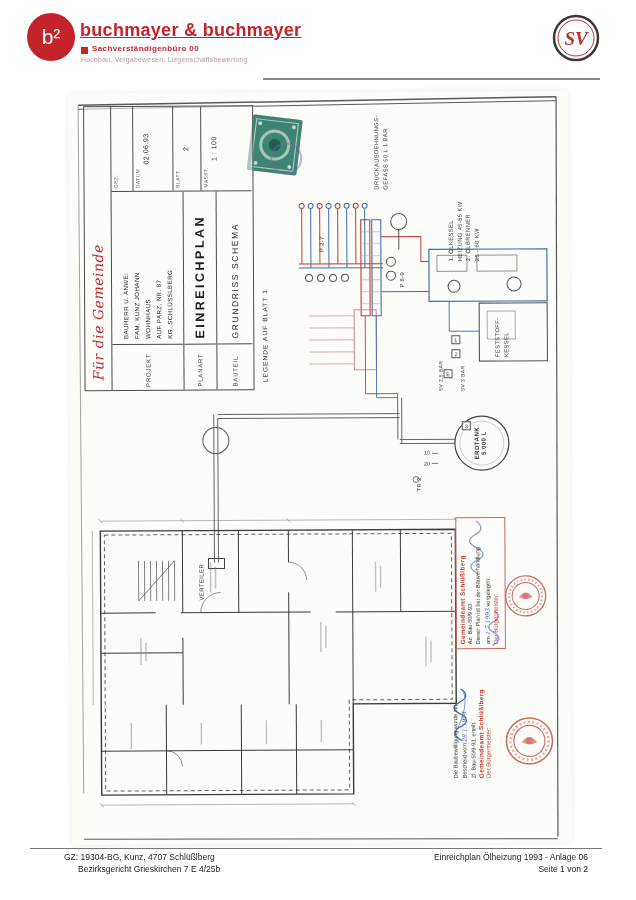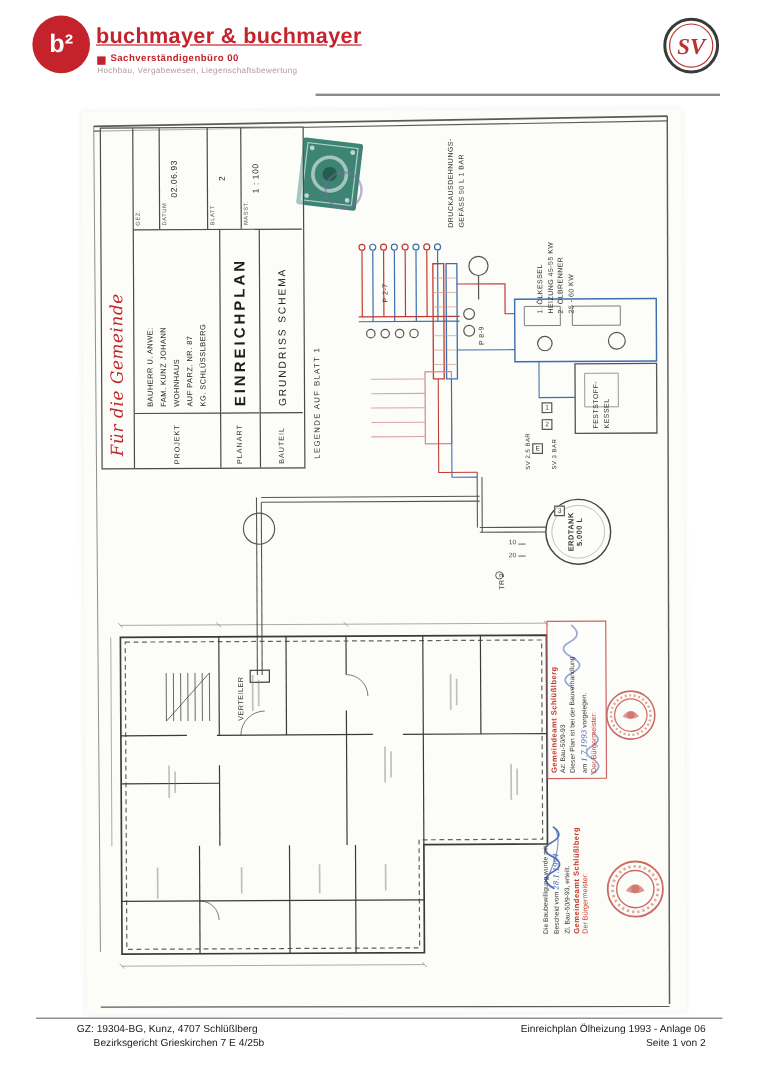--- a/index.html
+++ b/index.html
@@ -1,18 +1,18 @@
 <!DOCTYPE html>
 <html><head>
 <meta charset="utf-8">
 <style>
   *{margin:0;padding:0;box-sizing:border-box;}
   html,body{width:636px;height:900px;background:#ffffff;font-family:"Liberation Sans",sans-serif;overflow:hidden;position:relative;}
   
-  .logo-circle{position:absolute;left:27px;top:13px;width:48px;height:48px;border-radius:50%;background:#C4232B;color:#fff;display:flex;align-items:center;justify-content:center;font-weight:bold;font-size:21px;}
+  .logo-circle{position:absolute;left:27px;top:13px;width:48px;height:48px;border-radius:50%;background:#C4232B;color:#fff;display:flex;align-items:center;justify-content:center;font-weight:normal;font-size:21px;}
   .company{position:absolute;left:80px;top:20px;color:#C4232B;font-weight:bold;font-size:18px;letter-spacing:.3px;text-decoration:underline;}
   .sub-bullet{position:absolute;left:81px;top:47px;width:7px;height:7px;background:#C4232B;}
   .subtitle{position:absolute;left:92px;top:44px;color:#C4232B;font-weight:bold;font-size:8px;letter-spacing:.4px;}
   .tagline{position:absolute;left:81px;top:56px;color:#b09a98;font-size:6.8px;letter-spacing:.3px;}
   .header-rule{position:absolute;left:263px;top:78px;width:337px;height:2px;background:#8a8a8a;}
   .sv-logo{position:absolute;left:551px;top:13px;width:50px;height:50px;}
   
   .scan{position:absolute;left:70px;top:92px;width:500px;height:752px;background:#FCFCF9;transform:rotate(-0.3deg);box-shadow:0 0 6px rgba(0,0,0,.07);}
   .scan svg.base{position:absolute;left:0;top:0;z-index:1;}
   .rot{position:absolute;transform:rotate(-90deg);transform-origin:0 0;z-index:2;}

